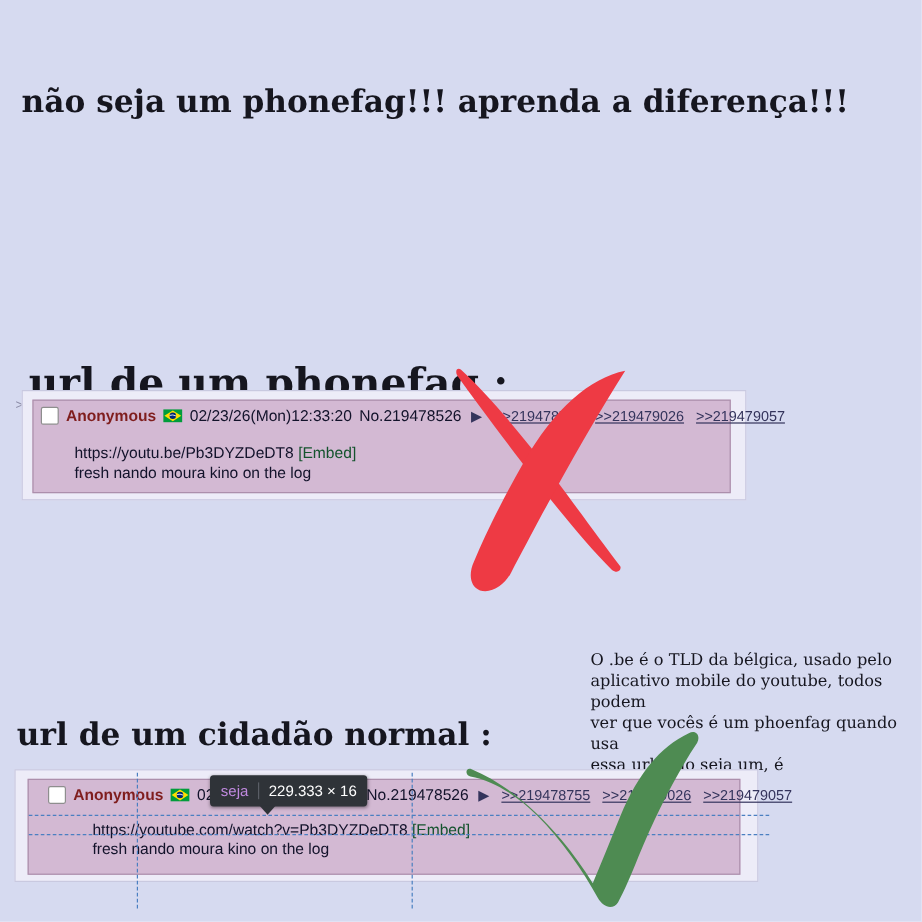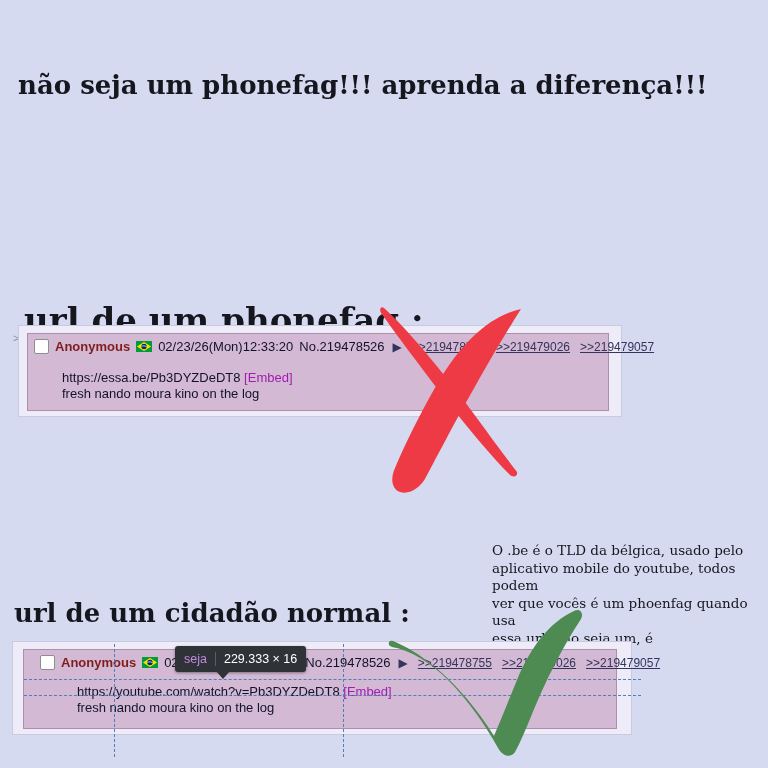--- a/index.html
+++ b/index.html
@@ -14,21 +14,21 @@
   
   .post-outer{position:absolute;background:#edecf8;border:1px solid #c9c9e0;box-sizing:border-box;}
   .post-box{background:#d3b9d3;border:1px solid #ac8fac;box-sizing:border-box;}
   .post-head{display:flex;align-items:center;gap:6px;font-size:13px;color:#12122a;white-space:nowrap;}
   .checkbox{width:13px;height:13px;background:#fff;border:1px solid #8e8e8e;border-radius:2px;flex:0 0 auto;}
   .poster-name{color:#7f1d1d;font-weight:700;}
   .flag{width:16px;height:11px;display:inline-block;flex:0 0 auto;}
   .reply-arrow{color:#34345c;font-size:12px;margin-left:2px;}
   .backlink{color:#34345c;text-decoration:underline;font-size:12px;margin-left:4px;cursor:pointer;}
   .post-body{font-size:13px;color:#12122a;line-height:15.5px;}
-  .embed-link{color:#a21caf;cursor:pointer;}
+  .embed-link{color:#14532d;cursor:pointer;}
   .collapse{position:absolute;color:#8b8ba5;font-size:11px;}
   
   .guide-h{position:absolute;left:24px;width:617px;height:0;border-top:1px dashed #4a7fc1;z-index:5;}
   .guide-v{position:absolute;top:644px;height:113px;width:0;border-left:1px dashed #4a7fc1;z-index:5;}
   .tooltip{position:absolute;left:175px;top:646px;height:26px;background:#2f3338;border-radius:3px;
            display:flex;align-items:center;padding:0 9px;z-index:8;box-shadow:0 1px 3px rgba(0,0,0,.4);}
   .tooltip .tag{color:#c18ae0;font-size:12.5px;}
   .tooltip .sep{width:1px;height:14px;background:#5a5e66;margin:0 8px;}
   .tooltip .dims{color:#ffffff;font-size:12.5px;}
   .tooltip-arrow{position:absolute;left:216px;top:671px;width:0;height:0;z-index:8;
@@ -64,21 +64,21 @@
           <path d="M5.4 5.2 Q8 4.2 10.6 5.6" stroke="#fff" stroke-width="0.7" fill="none"></path>
         </svg>
         <span>02/23/26(Mon)12:33:20</span>
         <span>No.219478526</span>
         <span class="reply-arrow">▶</span>
         <span class="backlink">&gt;&gt;219478755</span>
         <span class="backlink">&gt;&gt;219479026</span>
         <span class="backlink">&gt;&gt;219479057</span>
       </div>
       <div class="post-body" style="padding:14px 6px 0 34px;">
-        <div><span>https://essa.be/Pb3DYZDeDT8</span> <span class="embed-link">[Embed]</span></div>
+        <div><span>https://youtu.be/Pb3DYZDeDT8</span> <span class="embed-link">[Embed]</span></div>
         <div>fresh nando moura kino on the log</div>
       </div>
     </div>
   </div>
 
   <div class="collapse" style="left:24px;top:648px;">&gt;</div>
   <div class="post-outer" style="left:12px;top:641px;width:620px;height:94px;">
     <div class="post-box" style="margin:7px 14px 7px 10px;height:80px;">
       <div class="post-head" style="padding:5px 6px 2px 16px;">
         <span class="checkbox"></span>

